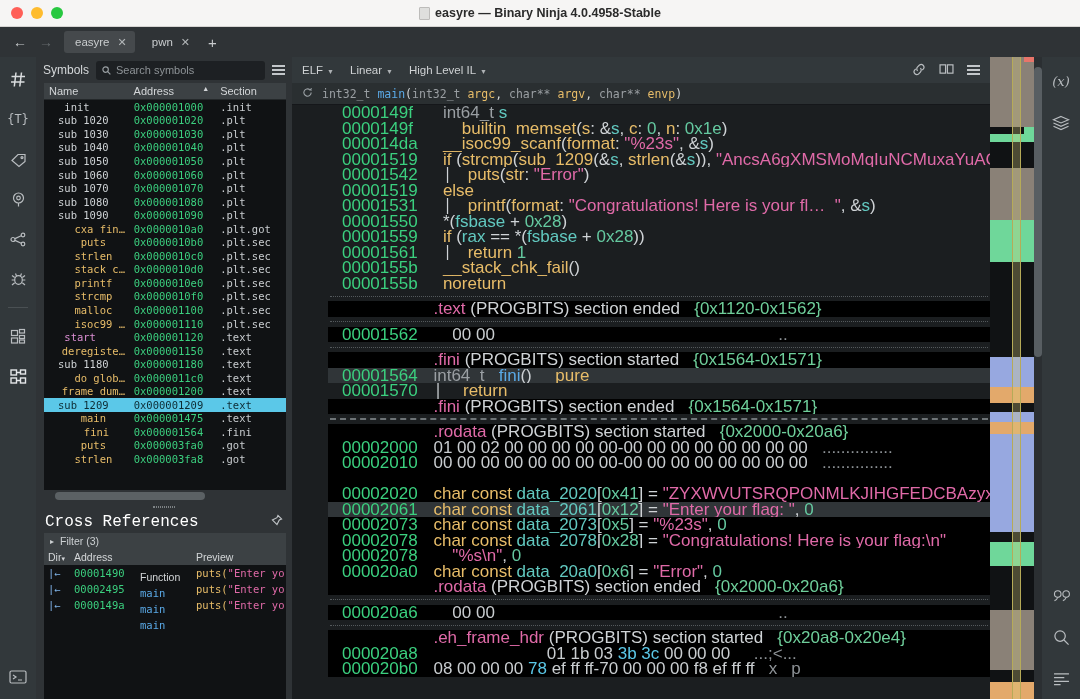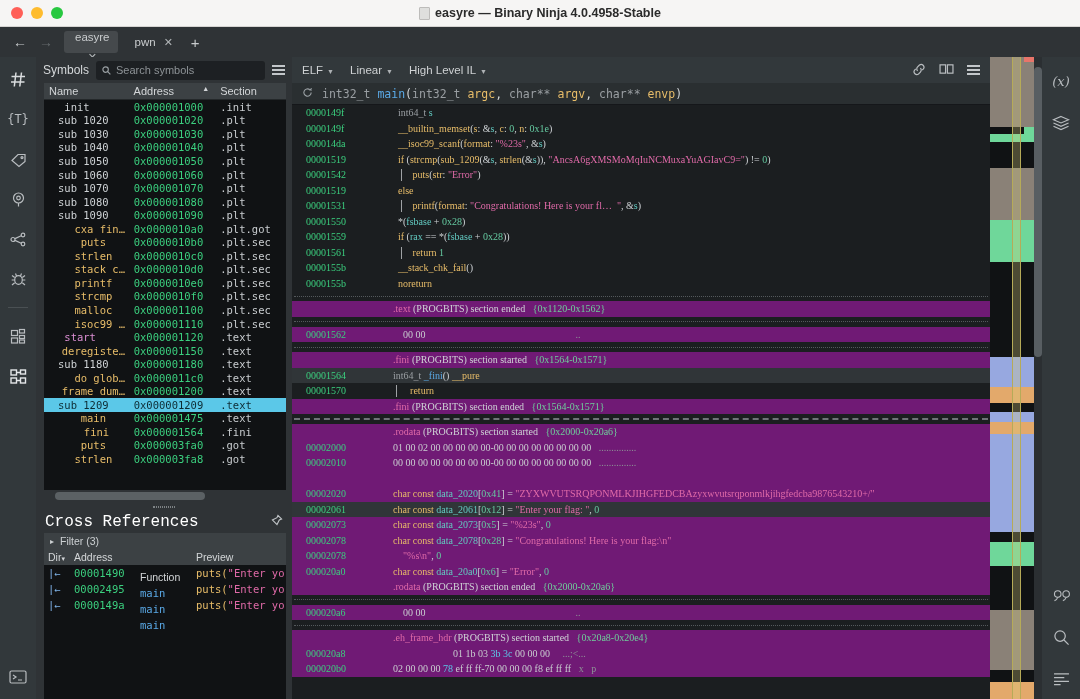--- a/index.html
+++ b/index.html
@@ -40,21 +40,21 @@
   .navbtn {
     width: 24px; height: 22px; display: flex; align-items: center;
     justify-content: center; color: #c8cbcd; font-size: 14px;
   }
   .navbtn.dim { color: #64696c; }
   .tab {
     display: flex; align-items: center; gap: 8px;
     height: 22px; padding: 0 8px 0 11px; margin-left: 4px;
     font-size: 11.5px; color: #c9ccce; border-radius: 3px;
   }
-  .tab.active { background: #45494c; flex-direction: column; }
+  .tab.active { background: #45494c; }
   .tab .x { font-size: 11px; color: #b2b6b8; }
   .plus { color: #c8cbcd; font-size: 15px; padding: 0 8px; }
 
   
   #main { display: flex; height: 642px; }
 
   
   #rail-left, #rail-right {
     width: 36px; background: #32383b; display: flex; flex-direction: column;
     align-items: center; padding-top: 10px; gap: 16px;
@@ -133,32 +133,32 @@
     height: 26px; background: #32383b; display: flex; align-items: center;
     gap: 16px; padding: 0 10px; color: #ced1d3; font-size: 11.5px;
   }
   .caret { font-size: 7px; color: #aeb2b5; margin-left: 4px; }
   .tb-right { margin-left: auto; display: flex; gap: 13px; align-items: center; color: #b9bdc0; }
   #fn-header {
     height: 22px; background: #2a2f31; display: flex; align-items: center;
     gap: 9px; padding-left: 10px; font-size: 11.5px; border-bottom: 1px solid #15171a;
   }
   #code {
-    flex: 1; overflow: hidden; font-family: Liberation Serif, serif;
-    font-size: 10px; line-height: 15.5px; position: relative;
+    flex: 1; overflow: hidden; font-family: Liberation Sans, sans-serif;
+    font-size: 17px; line-height: 15.5px; position: relative; padding-left: 36px;
   }
   .cl { display: flex; height: 15.5px; align-items: center; white-space: pre; }
   .cl.hl { background: #303538; }
   .addr { width: 86px; color: #3bd07f; padding-left: 14px; flex: none; }
   .gut { width: 10px; flex: none; }
   .txt { flex: 1; overflow: hidden; }
   .sep { height: 10px; display: flex; align-items: center; }
   .sep i { flex:1; height: 0; border-top: 1px dotted #54595c; margin: 0 2px; }
   .sep.dash i { border-top: 2px dashed #6e7477; }
-  .band { background: #701a75; }
+  .band { background: #000000; }
 
   
   .k-type   { color: #9a9fa3; }
   .k-fn     { color: #5aa9e6; }
   .k-arg    { color: #e8bd69; }
   .k-kw     { color: #e8bd69; }
   .k-str    { color: #e06aa8; }
   .k-num    { color: #65c9a0; }
   .k-var    { color: #62c9c0; }
   .k-plain  { color: #cfd3d6; }
@@ -704,21 +704,21 @@
             <span class="txt"><span class="k-sect">  .eh_frame_hdr</span><span class="k-cmt"> (PROGBITS) section started </span><span class="k-rng">  {0x20a8-0x20e4}</span></span>
           </div>
         <div class="cl band">
             <span class="addr">000020a8</span>
             <span class="gut"></span>
             <span class="txt"><span class="k-hex">                          01 1b 03 </span><span class="k-hexhl">3b 3c</span><span class="k-hex"> 00 00 00</span><span class="k-dot">     ...;&lt;...</span></span>
           </div>
         <div class="cl band">
             <span class="addr">000020b0</span>
             <span class="gut"></span>
-            <span class="txt"><span class="k-hex">  02 00 00 00 </span><span class="k-hexhl">78</span><span class="k-hex"> ef ff ff-70 00 00 00 f8 ef ff ff</span><span class="k-dot">   x   p</span></span>
+            <span class="txt"><span class="k-hex">  08 00 00 00 </span><span class="k-hexhl">78</span><span class="k-hex"> ef ff ff-70 00 00 00 f8 ef ff ff</span><span class="k-dot">   x   p</span></span>
           </div>
       </div>
   </div>
 
   <div id="minimap">
     <div id="mm-blocks">
         <div class="mm" style="top:0px;height:8px;background:#8a8177;"></div>
         <div class="mm" style="top:0px;height:5px;background:#e8756a;left:34px;width:18px;"></div>
         <div class="mm" style="top:8px;height:62px;background:#8a8177;"></div>
         <div class="mm" style="top:70px;height:7px;background:#6fd79a;left:34px;width:18px;"></div>

